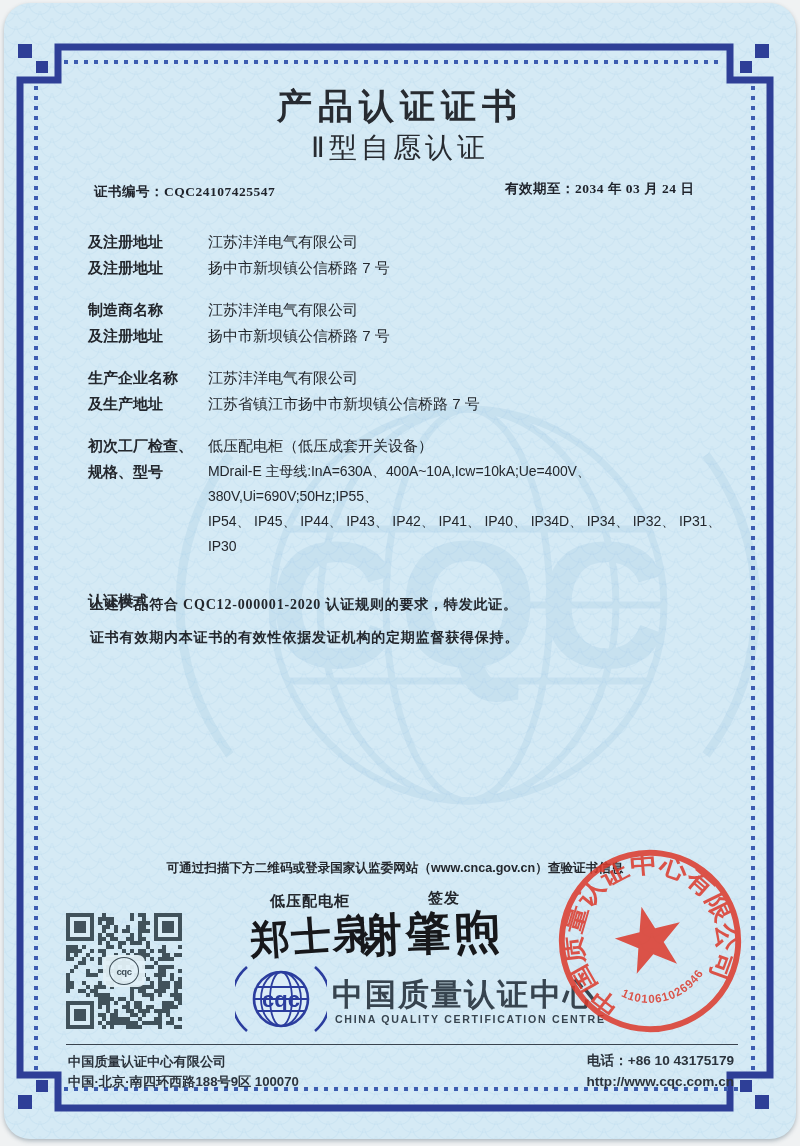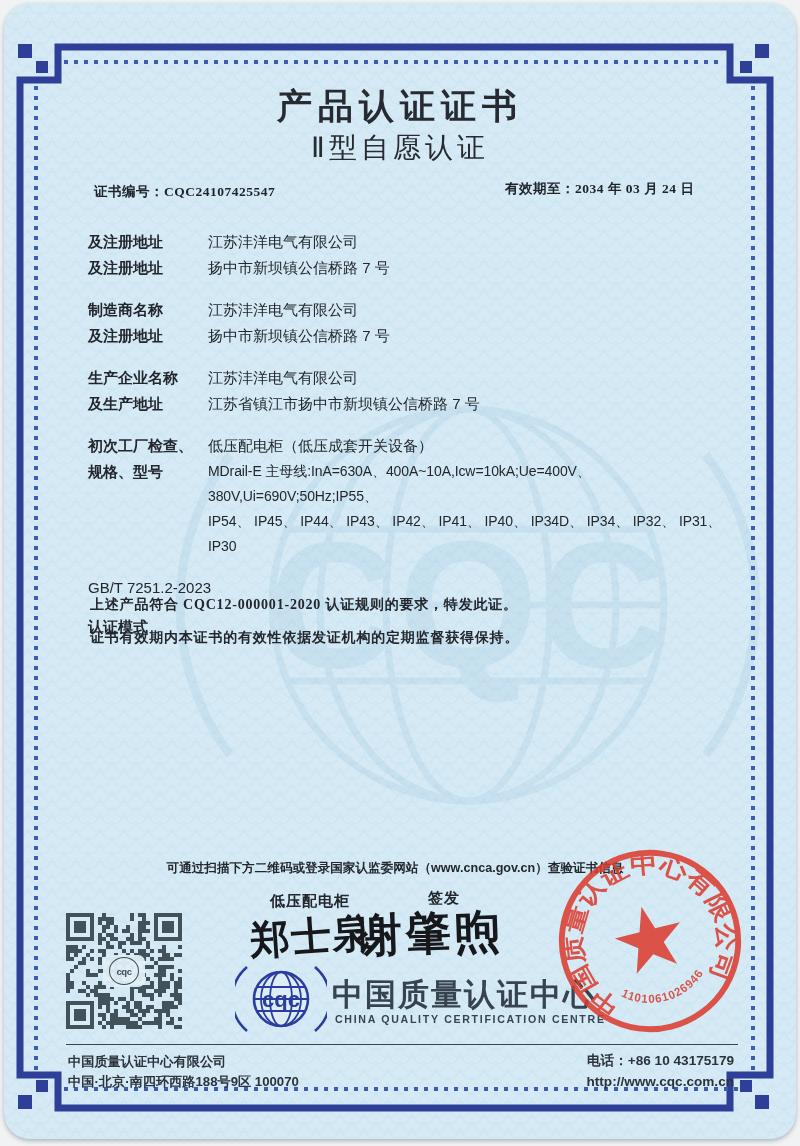--- a/index.html
+++ b/index.html
@@ -155,21 +155,20 @@
       </div>
     <div class="frow spec">
         <span class="flabel">规格、型号</span>
         <span class="fvalue">MDrail-E 主母线:InA=630A、400A~10A,Icw=10kA;Ue=400V、380V,Ui=690V;50Hz;IP55、</span>
       </div>
     <div class="frow spec">
         <span class="flabel"></span>
         <span class="fvalue">IP54、 IP45、 IP44、 IP43、 IP42、 IP41、 IP40、 IP34D、 IP34、 IP32、 IP31、 IP30</span>
       </div>
     <div class="frow gap">
-        <span class="fvalue">GB/T 7251.2-2023</span>
       </div>
     <div class="frow gap-s">
         <span class="flabel">认证模式</span>
       </div>
   </div>
 
   <div class="abs statements serif">
     <div class="stline">上述产品符合 CQC12-000001-2020 认证规则的要求，特发此证。</div>
     <div class="stline">证书有效期内本证书的有效性依据发证机构的定期监督获得保持。</div>
   </div>

